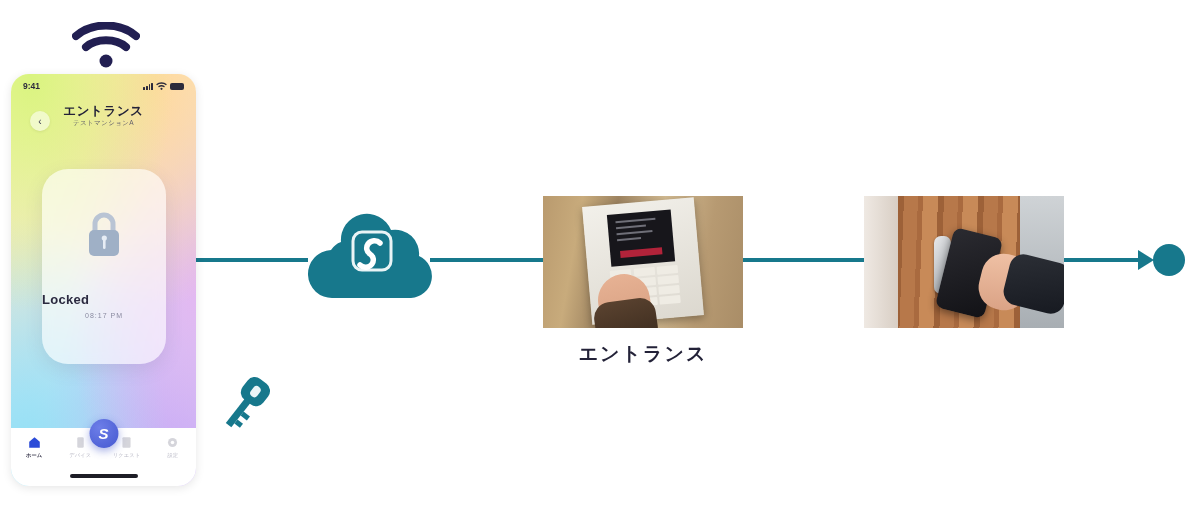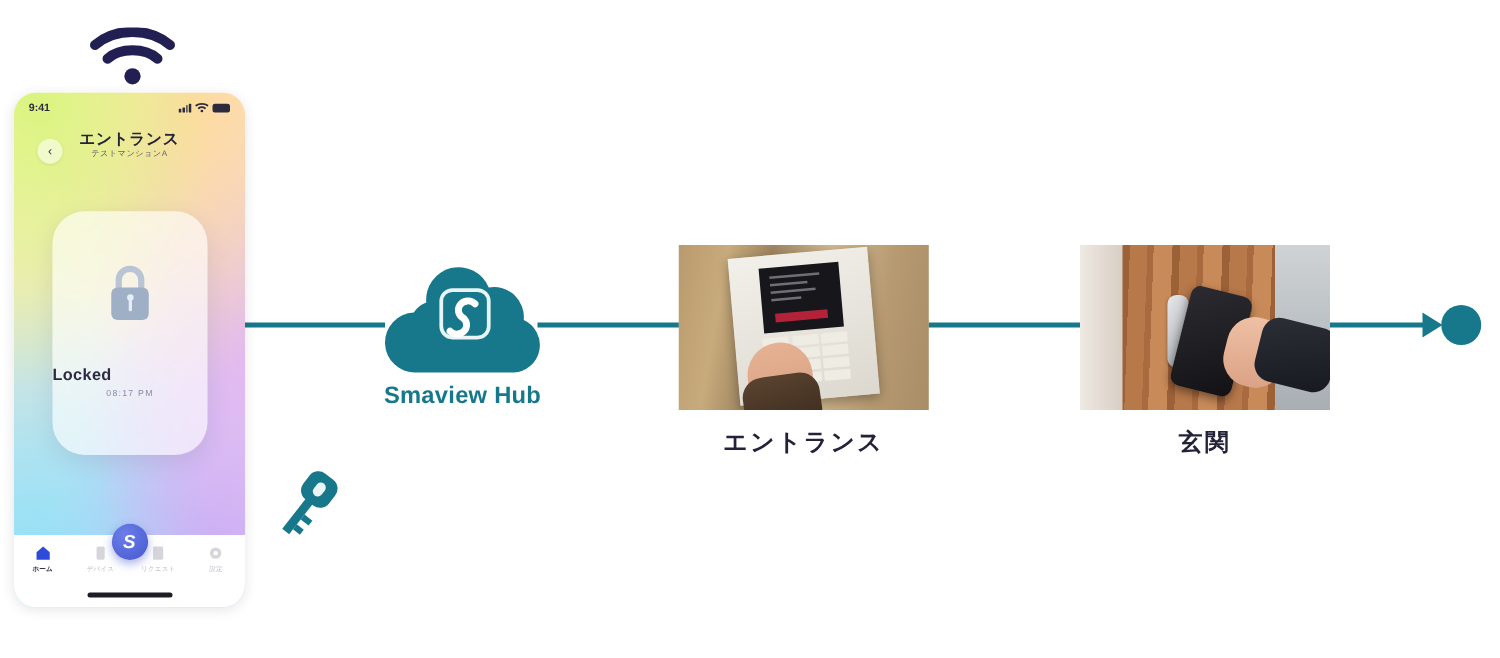--- a/index.html
+++ b/index.html
@@ -258,21 +258,20 @@
       <span>S</span>
     </div>
     <div class="homebar"></div>
   </div>
 
   <svg class="hub" viewBox="0 0 148 112">
     <path d="M44 44 a26 26 0 0 1 50 -12 a24 24 0 0 1 28 26 a22 22 0 0 1 -8 42 H36 a24 24 0 0 1 -2 -48 a20 20 0 0 1 10 -8 z" fill="#17788c"></path>
     <rect x="56" y="34" width="38" height="38" rx="9" fill="none" stroke="#e9f4f6" stroke-width="3"></rect>
     <path d="M83 45 a8 8 0 0 0 -12 1 a7 7 0 0 0 2 10 a7 7 0 0 1 2 10 a8 8 0 0 1 -12 1" stroke="#ffffff" stroke-width="5.5" fill="none" stroke-linecap="round"></path>
   </svg>
-  <div class="hub-label">Smaview Hub</div>
 
   <svg class="keyicon" width="56" height="62" viewBox="0 0 56 62">
     <g transform="rotate(38 28 31)">
       <rect x="17" y="2" width="26" height="26" rx="9" fill="#17788c"></rect>
       <rect x="26" y="9" width="8" height="12" rx="4" fill="#eaf5f7"></rect>
       <rect x="26" y="26" width="7" height="32" fill="#17788c"></rect>
       <rect x="33" y="38" width="8" height="5" fill="#17788c"></rect>
       <rect x="33" y="48" width="7" height="5" fill="#17788c"></rect>
     </g>
   </svg>
@@ -313,15 +312,14 @@
     <div class="inner">
       <div class="g-door"></div>
       <div class="g-light"></div>
       <div class="g-right"></div>
       <div class="g-lock"></div>
       <div class="g-phone"></div>
       <div class="g-hand"></div>
       <div class="g-sleeve"></div>
     </div>
   </div>
-  <div class="photo-label" id="label-genkan">玄関</div>
 
 </div>
 
 </body></html>

